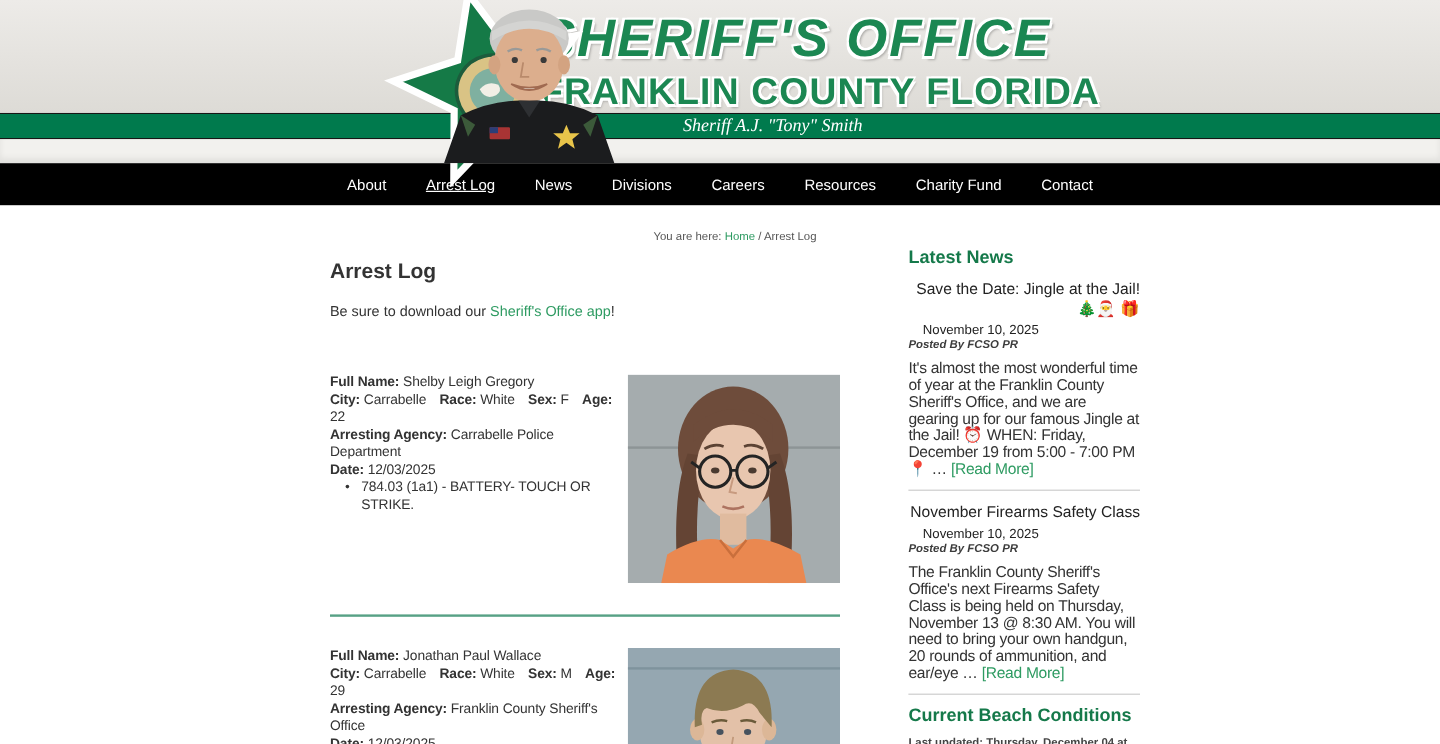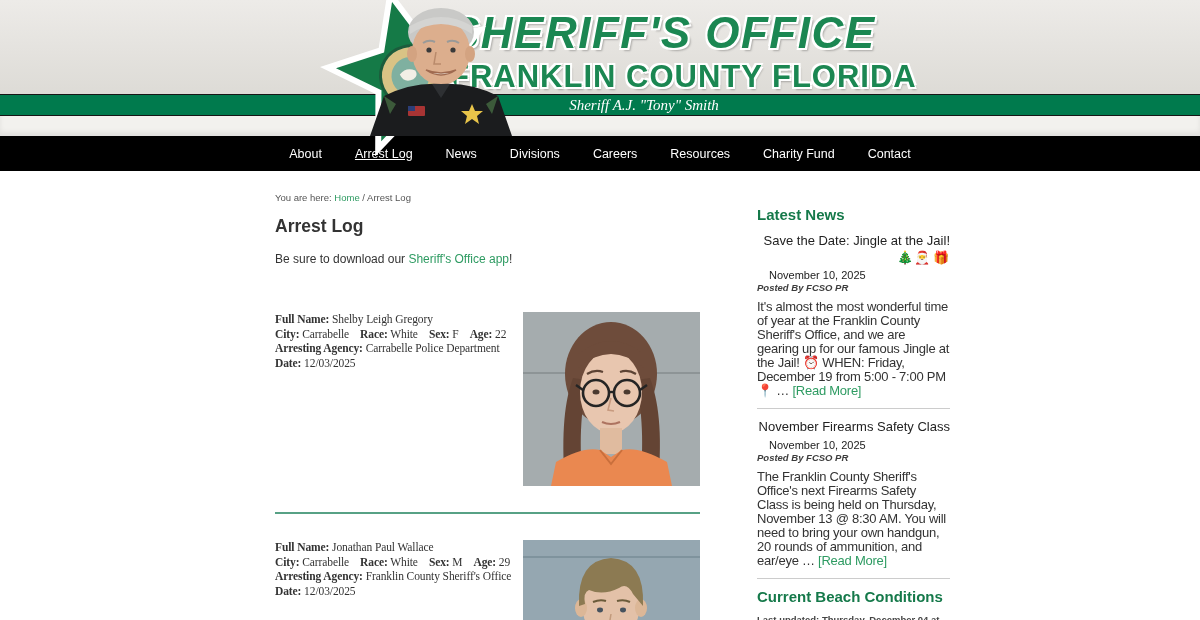--- a/index.html
+++ b/index.html
@@ -25,32 +25,32 @@
     font-size:15px; color:#fff; line-height:20px; display:inline-block; margin-left:88px; }
   .light-strip { height:20px; background:#f2f1ee;
     box-shadow:inset 0 -4px 5px rgba(0,0,0,.07); }
   .navbar { height:35px; background:#000; display:flex; justify-content:center;
     align-items:center; gap:33px; position:relative; z-index:4; }
   .nav-link { color:#fff; font-size:12.5px; text-decoration:none; cursor:pointer; }
   .nav-link.active { text-decoration:underline; }
 
   
   .container { margin-left:275px; width:675px; }
-  .breadcrumb { margin-top:21px; font-size:9.5px; color:#555; }
+  .breadcrumb { margin-top:21px; font-size:9.5px; color:#555;text-align:center; }
   .green-link { color:#2e9b62; text-decoration:none; cursor:pointer; }
   .columns { display:flex; }
   main { width:425px; flex:0 0 425px; }
   aside { width:193px; flex:0 0 193px; margin-left:auto; }
 
   
   h1.page-title { margin-top:13px; font-size:17.5px; color:#333; font-weight:bold; }
   .intro { margin-top:15px; font-size:12px; color:#333; }
   .record { margin-top:46px; display:flex; align-items:flex-start; }
   .record .details { width:248px; font-size:11.5px; color:#333; line-height:14.5px;
-    letter-spacing:-0.1px;font-family:Liberation Serif, serif; }
+    letter-spacing:-0.1px; }
   .record .pair { margin-right:11px; }
   .record ul.charges { margin:0; padding-left:26px; }
   .record ul.charges li { font-size:11.5px; color:#333; line-height:14.5px; }
   .photo { width:177px; height:174px; overflow:hidden; }
   hr.green-divider { border:none; border-top:2px solid #57a185; margin:26px 0 0 0; }
   .record + hr + .record, .record.second { margin-top:26px; }
 
   
   .side-heading { margin-top:3px; font-size:15px; font-weight:bold; color:#15794a; }
   .article-title { display:block; margin-top:10px; font-size:13px; line-height:16.5px;
@@ -138,20 +138,23 @@
       </p>
 
       <section class="record">
         <div class="details">
           <div class="line"><b>Full Name:</b> <span>Shelby Leigh Gregory</span></div>
           <div class="line">
             <span class="pair"><b>City:</b> <span>Carrabelle</span></span><span class="pair"><b>Race:</b> <span>White</span></span><span class="pair"><b>Sex:</b> <span>F</span></span><span class="pair"><b>Age:</b> <span>22</span></span>
           </div>
           <div class="line"><b>Arresting Agency:</b> <span>Carrabelle Police Department</span></div>
           <div class="line"><b>Date:</b> <span>12/03/2025</span></div>
+          <ul class="charges">
+              <li>784.03 (1a1) - BATTERY- TOUCH OR STRIKE.</li>
+            </ul>
         </div>
         <div class="photo">
           <svg width="177" height="174" viewBox="0 0 177 174">
             <rect width="177" height="174" fill="#a5acae"></rect>
             <rect y="60" width="177" height="2" fill="#8d9496"></rect>
             <ellipse cx="88" cy="62" rx="46" ry="52" fill="#6e4c3b"></ellipse>
             <path d="M42,174 C38,118 42,88 50,66 L64,68 C56,110 57,140 60,174 Z" fill="#644434"></path>
             <path d="M135,174 C140,118 135,88 127,66 L113,68 C121,110 120,140 117,174 Z" fill="#644434"></path>
             <ellipse cx="88" cy="80" rx="31" ry="41" fill="#e8c6af"></ellipse>
             <path d="M55,56 Q88,28 121,56 L121,42 Q88,16 55,42 Z" fill="#6e4c3b"></path>

